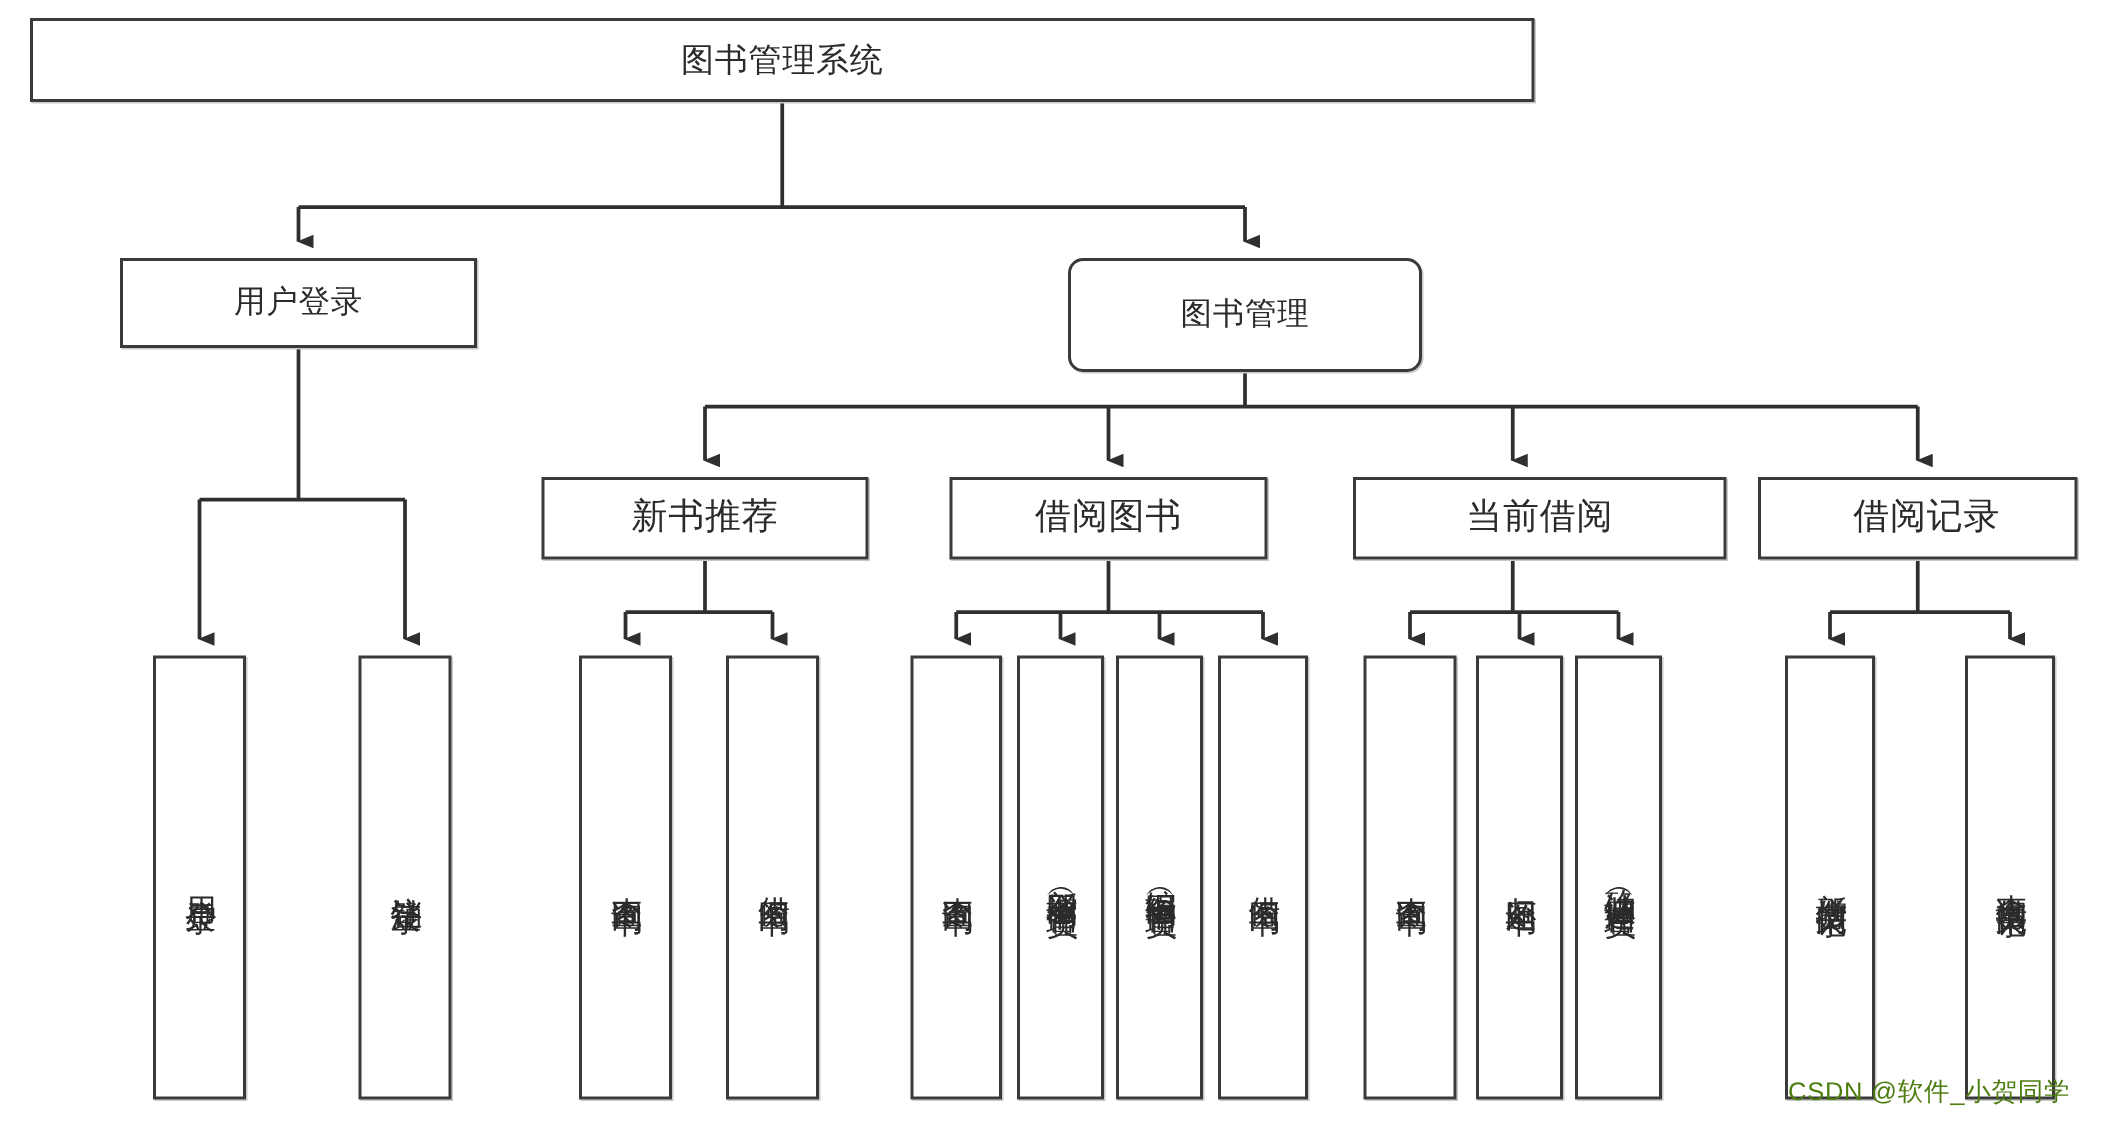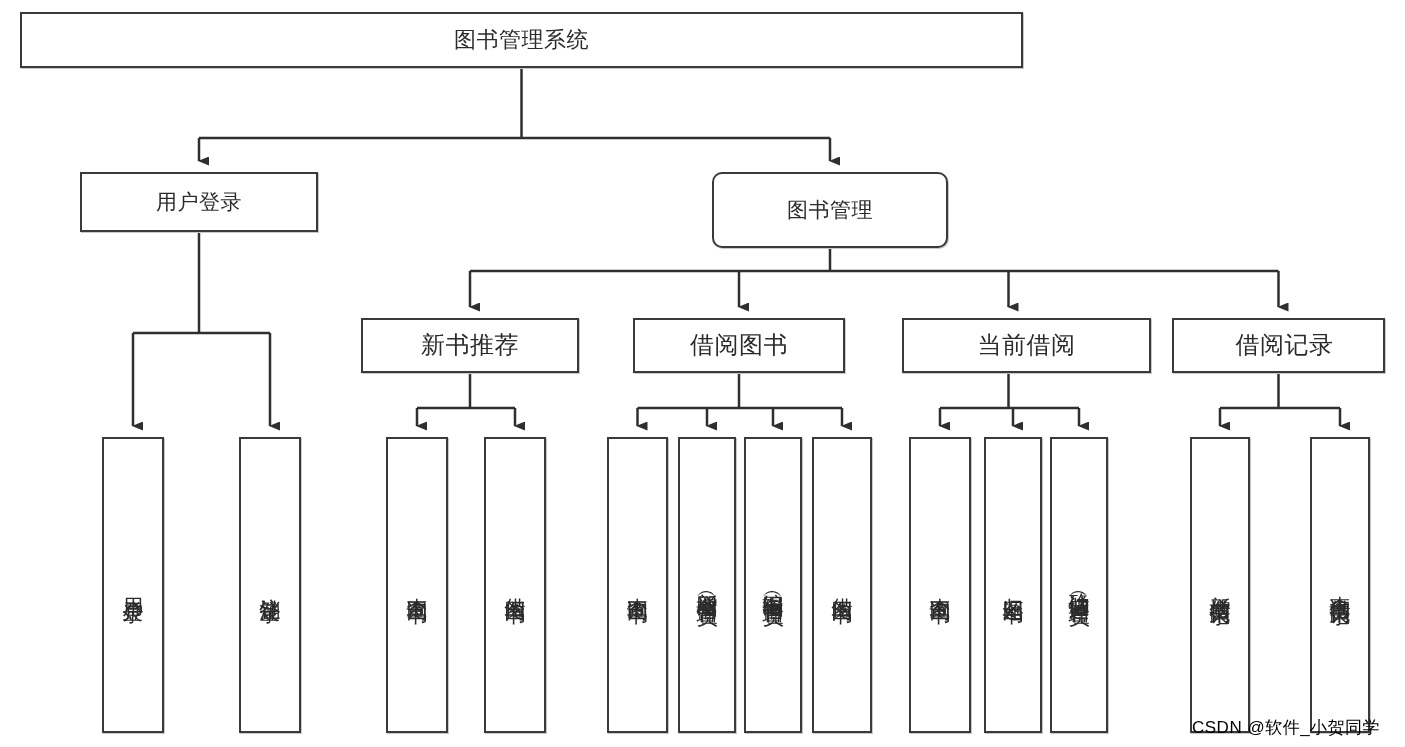--- a/index.html
+++ b/index.html
@@ -50,21 +50,21 @@
     white-space: nowrap;
     line-height: 1.05;
     letter-spacing: 2px;
     font-size: 21px;
   }
   .node.root .label { font-size: 22px; }
   .node.level1 .label { font-size: 21px; }
   .node.level2 .label { font-size: 24px; }
   .watermark {
     position: absolute;
-    color: #000000;
+    color: #4d7c0f;
     font-size: 17px;
     white-space: nowrap;
     letter-spacing: 0.5px;
     user-select: none;
   }
 </style>
 </head>
 <body>
 
 <div id="canvas">

